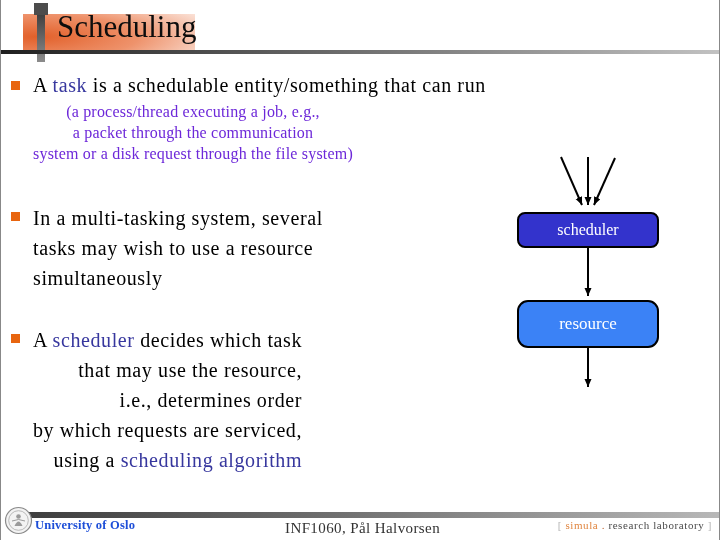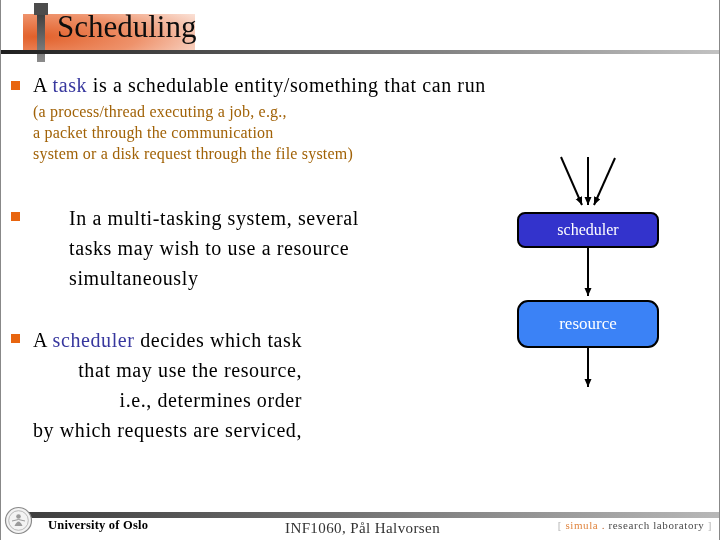--- a/index.html
+++ b/index.html
@@ -22,43 +22,43 @@
 
   
   .bullet-sq { position:absolute; width:9px; height:9px; background:#e8650f; }
   .sq-1 { left:10px; top:81px; }
   .sq-2 { left:10px; top:212px; }
   .sq-3 { left:10px; top:334px; }
 
   .b1-main { position:absolute; left:32px; top:74px; width:590px; font-size:20px;
              letter-spacing:0.6px; color:#000; white-space:nowrap; }
   .b1-sub  { position:absolute; left:32px; top:101px; font-size:16px; line-height:21px;
-             letter-spacing:0.2px; color:#a16207; }
+             letter-spacing:0.2px; color:#6d28d9;text-align:center; }
   .b2-text { position:absolute; left:32px; top:203px; font-size:20px; line-height:30px;
-             letter-spacing:0.6px; color:#000;margin-left:36px; }
+             letter-spacing:0.6px; color:#000; }
   .b3-text { position:absolute; left:32px; top:325px; font-size:20px; line-height:30px;
              letter-spacing:0.6px; color:#000;text-align:right; }
   .kw { color:#37379e; }
 
   
   .requests-label { position:absolute; left:516px; top:132px; width:142px;
                     text-align:center; font-size:15px; color:#000; }
   .diagram-arrows { position:absolute; left:505px; top:150px; width:170px; height:245px; }
   .dbox { position:absolute; left:516px; width:142px; box-sizing:border-box;
           display:flex; align-items:center; justify-content:center;
           color:#ffffff; border:2px solid #000; }
   .scheduler-box { top:212px; height:36px; border-radius:8px; background:#3333cc; font-size:16px; }
   .resource-box  { top:300px; height:48px; border-radius:11px; background:#3b82f6; font-size:17px; }
 
   
   .footer-bar { position:absolute; left:27px; top:512px; width:693px; height:6px;
                 background:linear-gradient(to right,#3e3e3e,#707070 45%,#b8b8b8); }
   .seal { position:absolute; left:3px; top:506px; width:29px; height:29px; }
-  .footer-uni { position:absolute; left:47px; top:518px; font-size:12.5px; font-weight:bold;
-                color:#000000; letter-spacing:0.2px; }
+  .footer-uni { position:absolute; left:34px; top:518px; font-size:12.5px; font-weight:bold;
+                color:#1d4ed8; letter-spacing:0.2px; }
   .footer-course { position:absolute; left:284px; top:520px; font-size:15px; color:#333;
                    letter-spacing:0.4px; }
   .footer-simula { position:absolute; right:7px; top:519px; font-size:11px; letter-spacing:0.6px; }
   .sim-br    { color:#b4b4b4; }
   .sim-brand { color:#e0853f; }
   .sim-dot   { color:#c06a38; }
   .sim-name  { color:#4a4a4a; }
 </style>
 </head>
 <body>
@@ -85,20 +85,21 @@
     <div>tasks may wish to use a resource</div>
     <div>simultaneously</div>
   </div>
 
   <div class="bullet-sq sq-3"></div>
   <div class="b3-text">
     <div><span>A </span><span class="kw">scheduler</span><span> decides which task</span></div>
     <div>that may use the resource,</div>
     <div>i.e., determines order</div>
     <div>by which requests are serviced,</div>
+    <div><span>using a </span><span class="kw">scheduling algorithm</span></div>
   </div>
 
 
   <svg class="diagram-arrows" viewBox="0 0 170 245">
     <defs>
       <marker id="ah" markerWidth="9" markerHeight="8" refX="8" refY="3.5" orient="auto" markerUnits="userSpaceOnUse">
         <path d="M0,0 L8,3.5 L0,7 z" fill="#000"></path>
       </marker>
     </defs>
     <line x1="55" y1="7" x2="76" y2="55" stroke="#000" stroke-width="2" marker-end="url(#ah)"></line>

